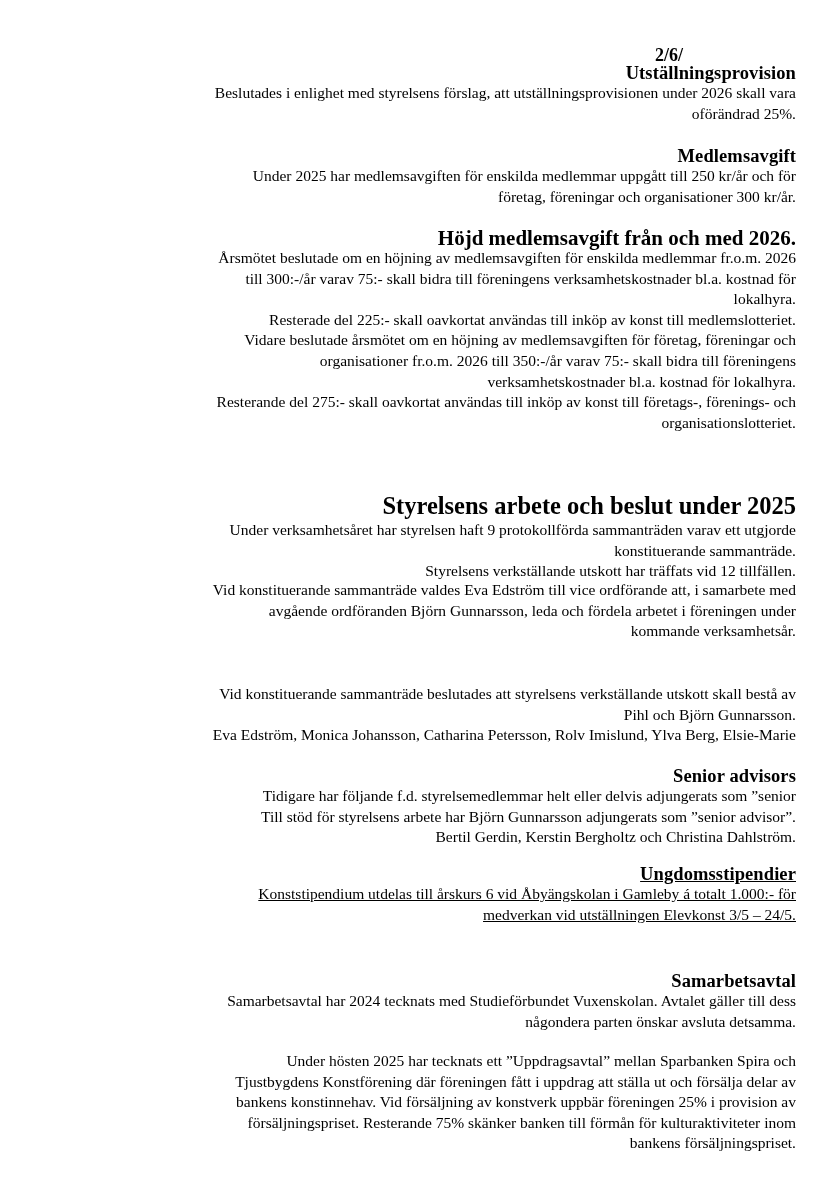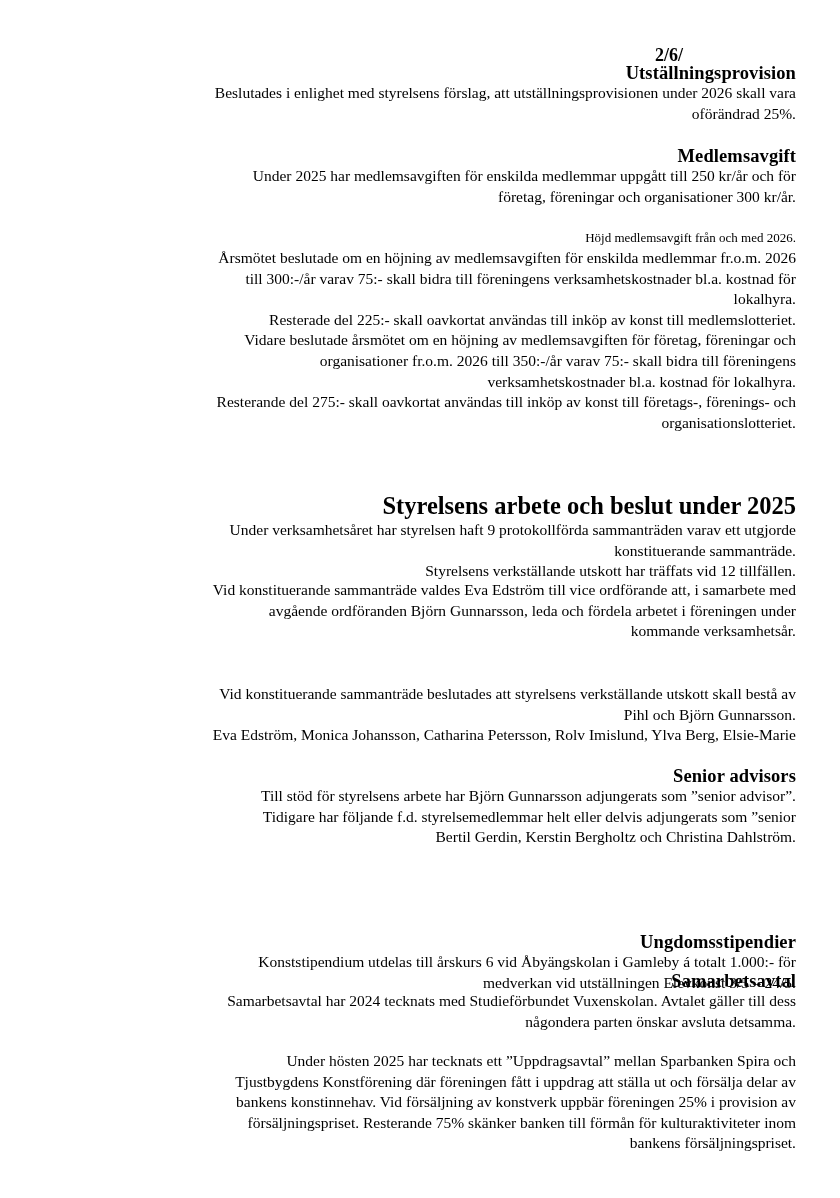--- a/index.html
+++ b/index.html
@@ -7,21 +7,21 @@
       width: 840px; height: 1198px; position: relative; overflow: hidden;
       font-family: "Liberation Serif", "DejaVu Serif", serif;
       color: #000000;
     }
     .page-number {
       position: absolute; left: 655px; top: 45px;
       font-size: 18px; font-weight: bold; line-height: 20px;
     }
     .block { position: absolute; left: 96px; width: 700px; text-align: right; }
     .h2 { font-size: 18.5px; font-weight: bold; line-height: 20px; letter-spacing: 0.1px; }
-    .h3 { font-size: 13px; font-weight: normal; line-height: 20px; }
+    .h3 { font-size: 21px; font-weight: bold; line-height: 20px; }
     .h1 { font-size: 24.5px; font-weight: bold; line-height: 28px; }
     .line { font-size: 15.5px; line-height: 20.6px; white-space: nowrap; }
   </style>
 </head>
 <body>
 
 <div class="page-number">2/6/</div>
 
 <div class="block" style="top:63px;">
   <div class="h2">Utställningsprovision</div>
@@ -61,26 +61,26 @@
   <div class="line">kommande verksamhetsår.</div>
 </div>
 <div class="block" style="top:684px;">
   <div class="line">Vid konstituerande sammanträde beslutades att styrelsens verkställande utskott skall bestå av</div>
   <div class="line">Pihl och Björn Gunnarsson.</div>
   <div class="line">Eva Edström, Monica Johansson, Catharina Petersson, Rolv Imislund, Ylva Berg, Elsie-Marie</div>
 </div>
 
 <div class="block" style="top:766px;">
   <div class="h2">Senior advisors</div>
+  <div class="line">Tidigare har följande f.d. styrelsemedlemmar helt eller delvis adjungerats som ”senior</div>
   <div class="line">Till stöd för styrelsens arbete har Björn Gunnarsson adjungerats som ”senior advisor”.</div>
-  <div class="line">Tidigare har följande f.d. styrelsemedlemmar helt eller delvis adjungerats som ”senior</div>
   <div class="line">Bertil Gerdin, Kerstin Bergholtz och Christina Dahlström.</div>
 </div>
 
-<div class="block" style="top:932px;">
+<div class="block" style="top:864px;text-decoration:underline;">
   <div class="h2">Ungdomsstipendier</div>
   <div class="line">Konststipendium utdelas till årskurs 6 vid Åbyängskolan i Gamleby á totalt 1.000:- för</div>
   <div class="line">medverkan vid utställningen Elevkonst 3/5 – 24/5.</div>
 </div>
 
 <div class="block" style="top:971px;">
   <div class="h2">Samarbetsavtal</div>
   <div class="line">Samarbetsavtal har 2024 tecknats med Studieförbundet Vuxenskolan. Avtalet gäller till dess</div>
   <div class="line">någondera parten önskar avsluta detsamma.</div>
 </div>

